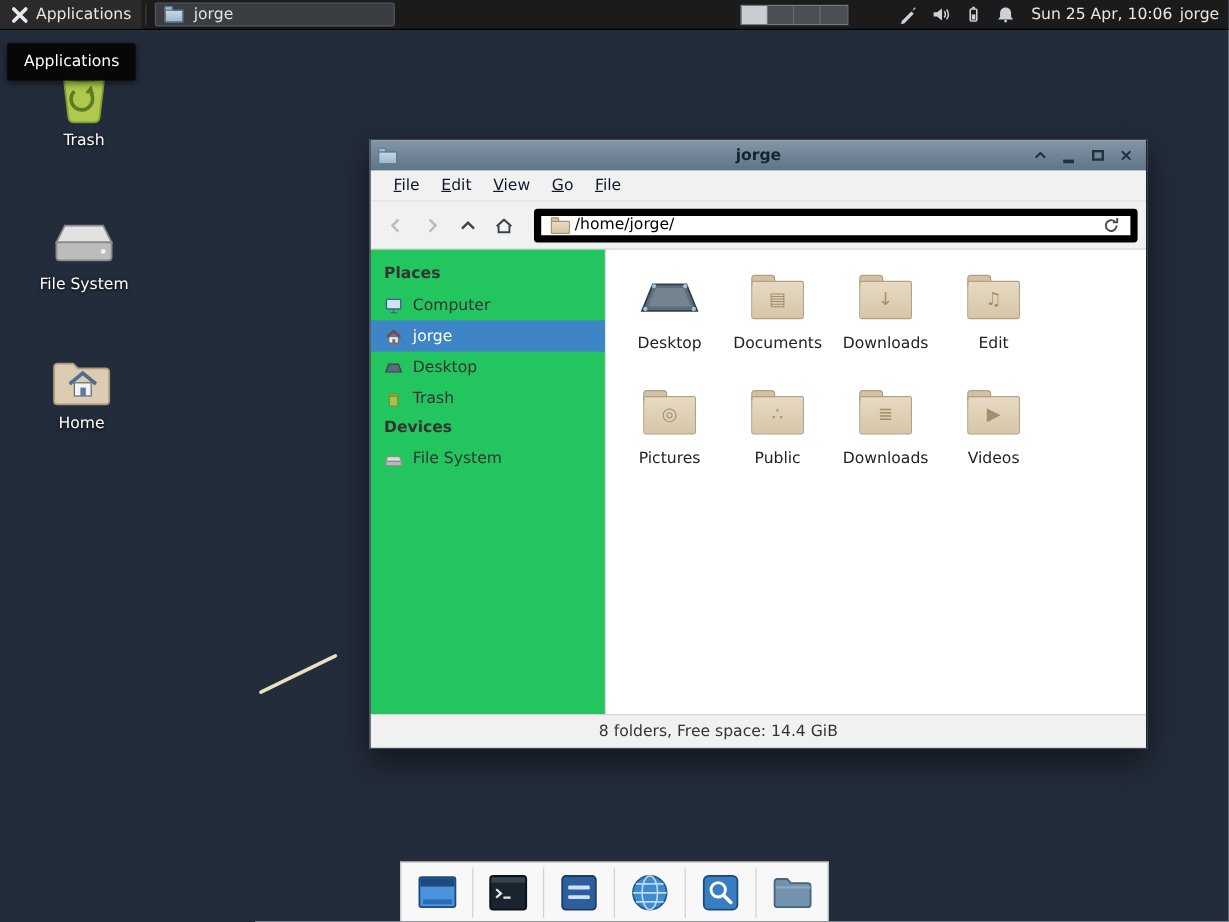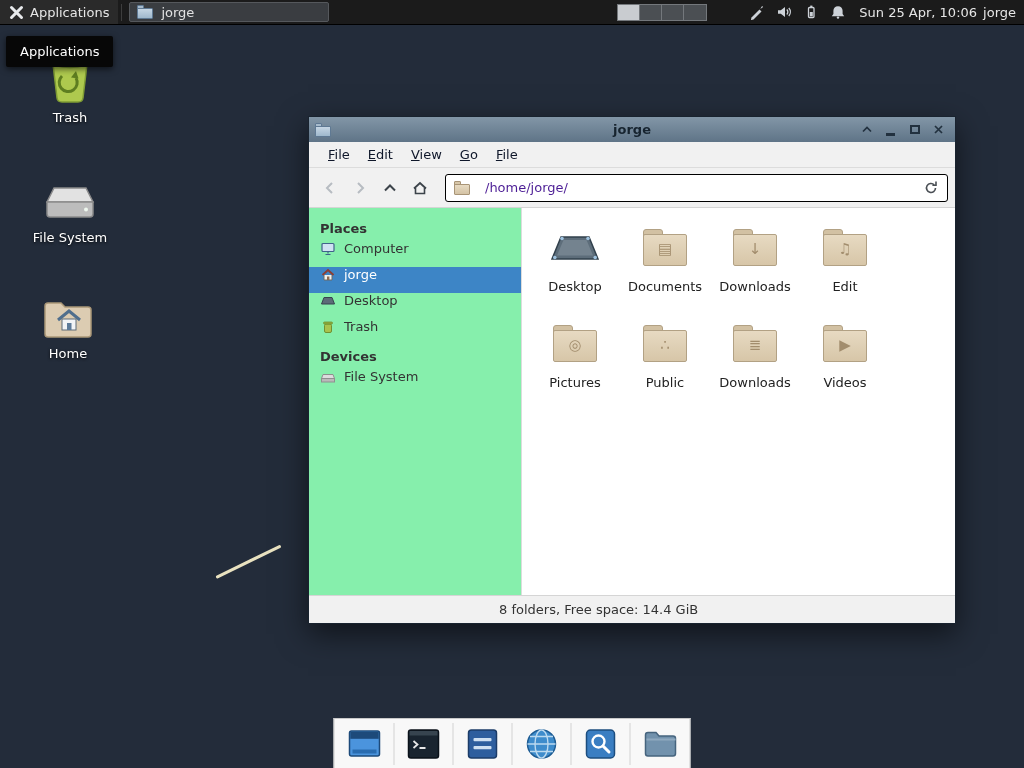--- a/index.html
+++ b/index.html
@@ -53,28 +53,28 @@
   .max-glyph { width:10px; height:9px; border:2px solid #22313f; }
 
   .menubar { height:26px; flex:none; background:#f1f1f1; border-bottom:1px solid #dcdcdc;
     display:flex; align-items:center; padding-left:10px; color:#0f172a; }
   .menu-item { padding:4px 9px; display:inline-block; }
   .menu-item::first-letter { text-decoration:underline; }
 
   .toolbar { height:40px; flex:none; background:#f1f1f1; border-bottom:1px solid #d5d5d5;
     display:flex; align-items:center; padding:0 7px; gap:3px; }
   .tbtn { width:27px; height:27px; display:flex; align-items:center; justify-content:center; border-radius:3px; }
-  .location-bar { flex:1; height:28px; margin-left:9px; background:#fff; border:1px solid #000000; border-radius:3px;
-    display:flex; align-items:center; gap:14px; padding:0 8px; color:#4c1d95; }
+  .location-bar { flex:1; height:28px; margin-left:9px; background:#fff; border:6px solid #000000; border-radius:3px;
+    display:flex; align-items:center; gap:3px; padding:0 8px; color:#000000; }
   .location-bar .spacer { flex:1; }
 
   .win-body { flex:1; display:flex; min-height:0; }
-  .sidebar { width:213px; flex:none; border-right:1px solid #dcdcdc; background:#86efac; padding-top:9px; color:#333; }
+  .sidebar { width:196px; flex:none; border-right:1px solid #dcdcdc; background:#22c55e; padding-top:9px; color:#333; }
   .side-header { padding:4px 11px 5px; font-weight:bold; }
-  .side-row { height:26px; display:flex; align-items:flex-start; gap:8px; padding:0 11px; }
+  .side-row { height:26px; display:flex; align-items:center; gap:8px; padding:0 11px; }
   .side-row svg { flex:none; display:block; }
   .side-row.selected { background:#3d85c6; color:#ffffff; }
 
   .files { flex:1; padding:14px 8px; display:flex; flex-wrap:wrap; align-content:flex-start; }
   .file-item { width:90px; height:96px; display:flex; flex-direction:column; align-items:center; }
   .file-item .icon-wrap { height:52px; display:flex; align-items:center; justify-content:center; }
   .file-label { margin-top:5px; color:#222; }
 
   .ficon { position:relative; width:50px; height:40px; }
   .ficon .f-tab { position:absolute; left:3px; top:1px; width:20px; height:9px; background:#d2c1a3;

